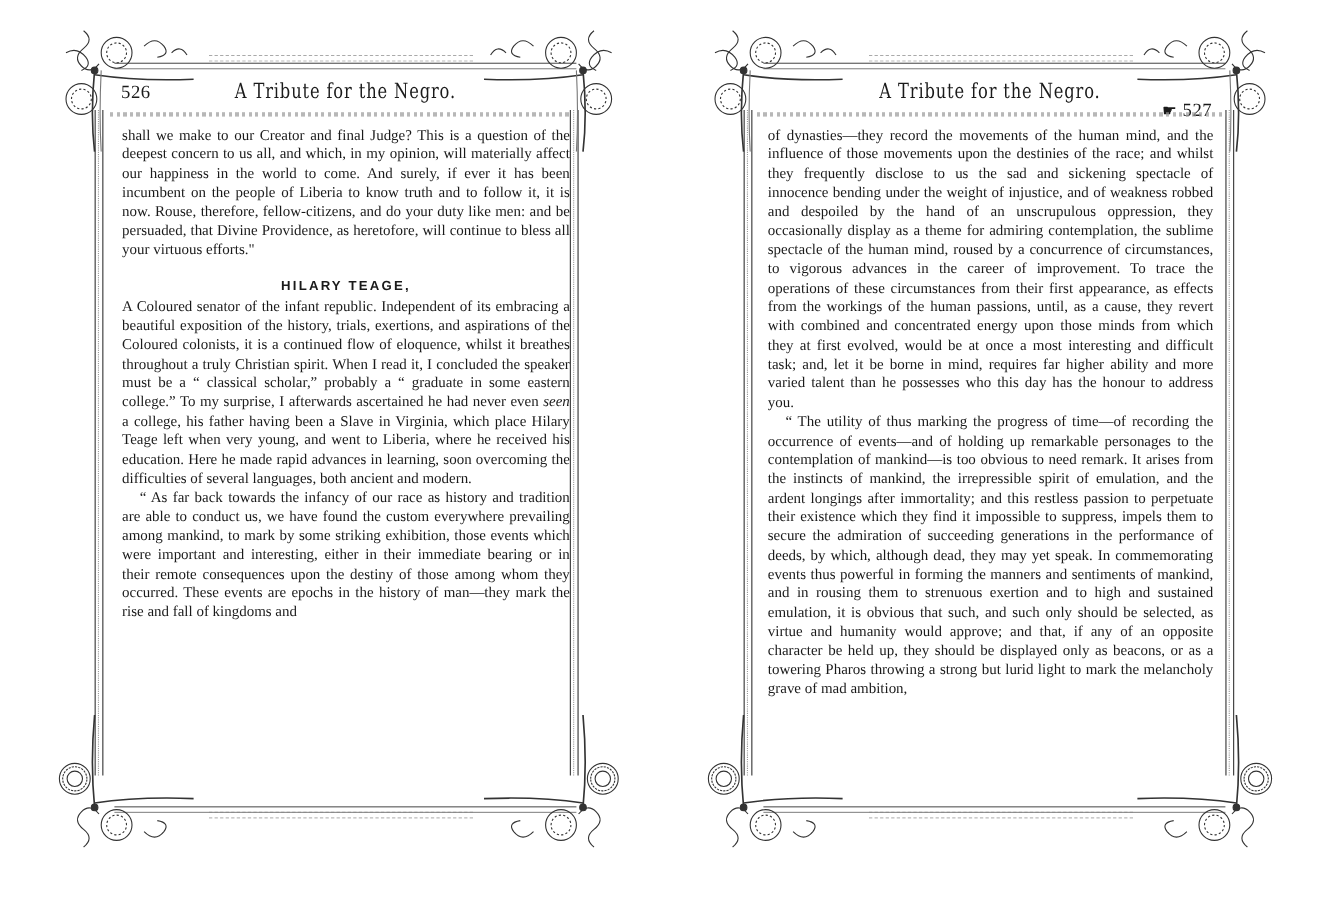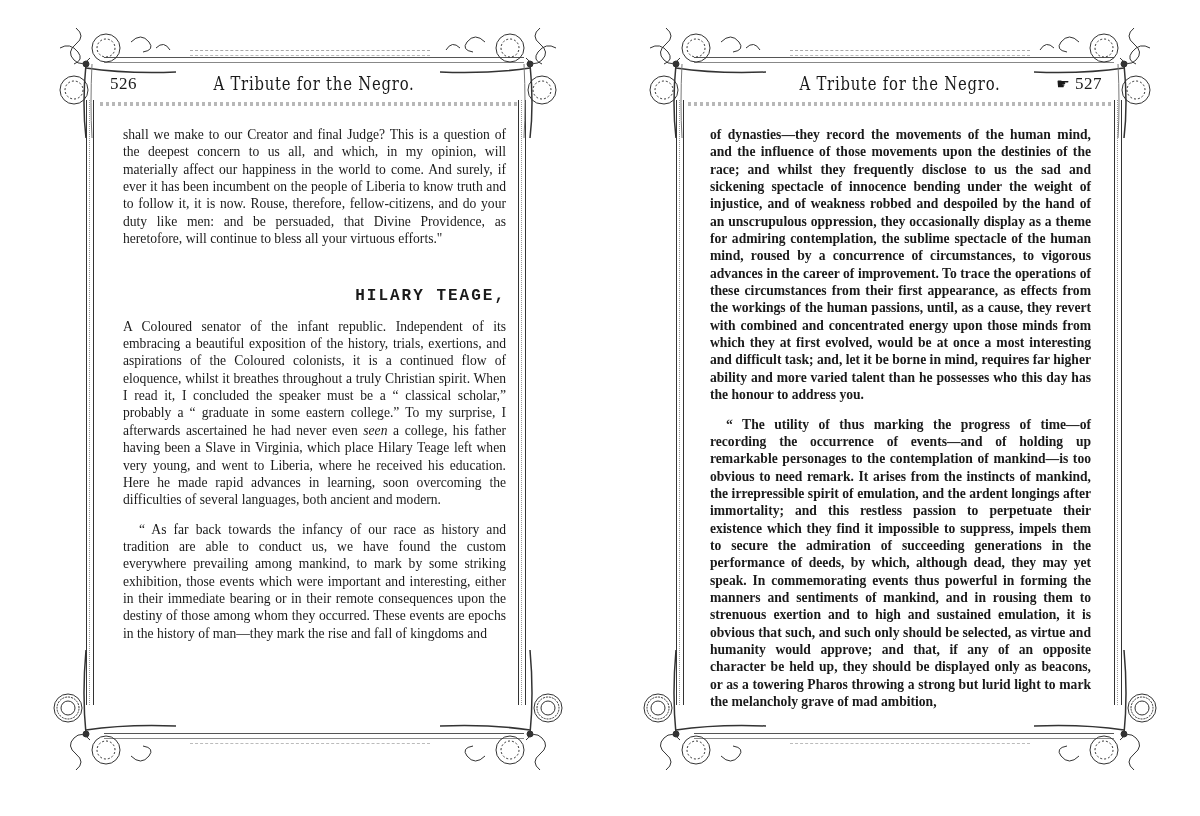--- a/index.html
+++ b/index.html
@@ -23,26 +23,26 @@
   .folio { position:absolute; top:2px; font-size:17px; letter-spacing:0.5px; }
   .rh-title {
     position:absolute; top:0; left:0; right:0; text-align:center;
     font-family:"DejaVu Serif",serif; font-size:19px; letter-spacing:1px;
     transform:scaleX(0.78); font-weight:normal;
   }
   .wavy { position:absolute; height:4px; top:102px;
     background:repeating-linear-gradient(90deg,#999 0 3px,transparent 3px 6px); opacity:.7; }
 
   .text { position:absolute; top:114px; font-size:13.6px; line-height:17.35px; text-align:justify; }
-  .text p { margin:12px; }
+  .text p { margin:0; }
   .text p + p { margin-top:0; }
   .indent { text-indent:16px; }
   .gap { height:17px; }
-  .center-caps { text-align:right; font-family:Liberation Mono, monospace; font-weight:bold;
-    font-size:16px; letter-spacing:2px; }
+  .center-caps { text-align:center; font-family:Liberation Sans, sans-serif; font-weight:bold;
+    font-size:12px; letter-spacing:2px; }
   .hand { font-size:15px; }
 </style>
 </head>
 <body>
 
 <div class="page left">
 
   <div class="frame-v" style="left:86px; top:100px; height:605px;"></div>
   <div class="frame-v" style="left:518px; top:100px; height:605px;"></div>
   <div class="frame-h faint" style="left:190px; top:50px; width:240px;"></div>
@@ -187,24 +187,24 @@
       <path d="M30 10 q10 8 0 16 q-10 8 -2 16 q8 8 16 -2"></path>
       <path d="M85 24 q10 -10 18 0 q6 8 -6 10"></path>
       <path d="M40 50 q40 6 90 4" stroke-width="1.5"></path>
       <path d="M40 46 q-4 40 0 84" stroke-width="1.5"></path>
       <circle cx="40" cy="46" r="3" fill="#333"></circle>
     </g>
   </svg>
 
   <div class="running-head" style="left:98px; width:404px;">
     <div class="rh-title">A Tribute for the Negro.</div>
-    <span class="folio" style="right:0;">
+    <span class="folio" style="right:0;margin-top:16px;">
       <span class="hand">☛</span>
       <span>527</span>
     </span>
   </div>
   <div class="wavy" style="left:88px; width:426px;"></div>
 
-  <div class="text" style="left:98px; width:405px;font-weight:bold;">
+  <div class="text" style="left:98px; width:405px;">
     <p>of dynasties—they record the movements of the human mind, and the influence of those movements upon the destinies of the race; and whilst they frequently disclose to us the sad and sickening spectacle of innocence bending under the weight of injustice, and of weakness robbed and despoiled by the hand of an unscrupulous oppression, they occasionally display as a theme for admiring contemplation, the sublime spectacle of the human mind, roused by a concurrence of circumstances, to vigorous advances in the career of improvement. To trace the operations of these circumstances from their first appearance, as effects from the workings of the human passions, until, as a cause, they revert with combined and concentrated energy upon those minds from which they at first evolved, would be at once a most interesting and difficult task; and, let it be borne in mind, requires far higher ability and more varied talent than he possesses who this day has the honour to address you.</p>
     <p class="indent">“ The utility of thus marking the progress of time—of recording the occurrence of events—and of holding up remarkable personages to the contemplation of mankind—is too obvious to need remark. It arises from the instincts of mankind, the irrepressible spirit of emulation, and the ardent longings after immortality; and this restless passion to perpetuate their existence which they find it impossible to suppress, impels them to secure the admiration of succeeding generations in the performance of deeds, by which, although dead, they may yet speak. In commemorating events thus powerful in forming the manners and sentiments of mankind, and in rousing them to strenuous exertion and to high and sustained emulation, it is obvious that such, and such only should be selected, as virtue and humanity would approve; and that, if any of an opposite character be held up, they should be displayed only as beacons, or as a towering Pharos throwing a strong but lurid light to mark the melancholy grave of mad ambition,</p>
   </div>
 </div>
 
 </body></html>

